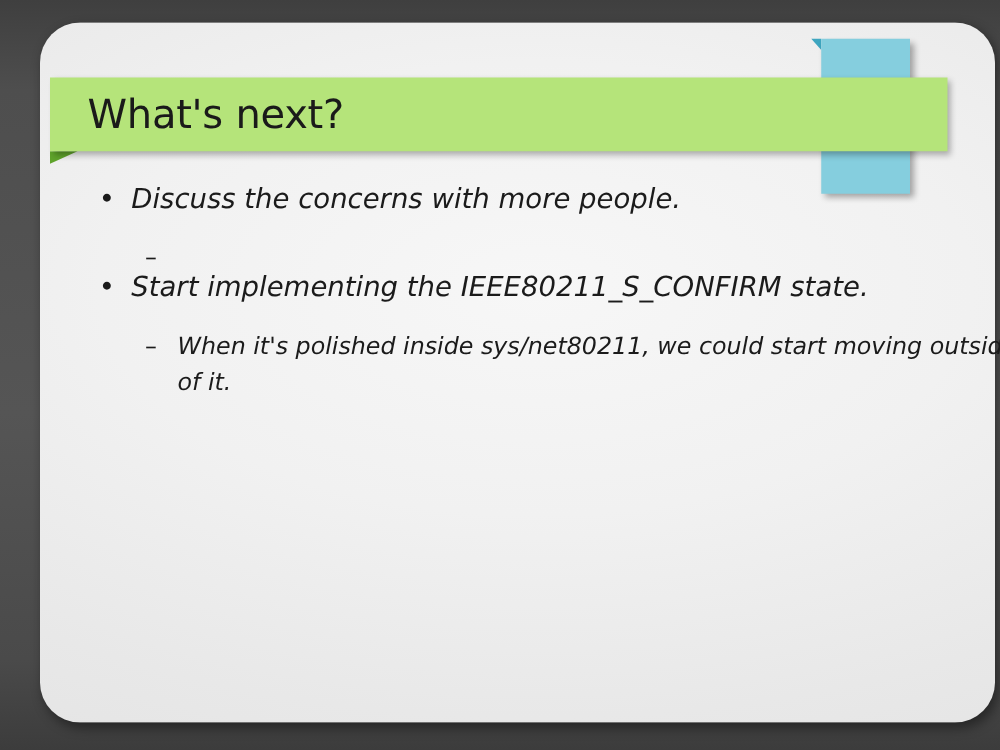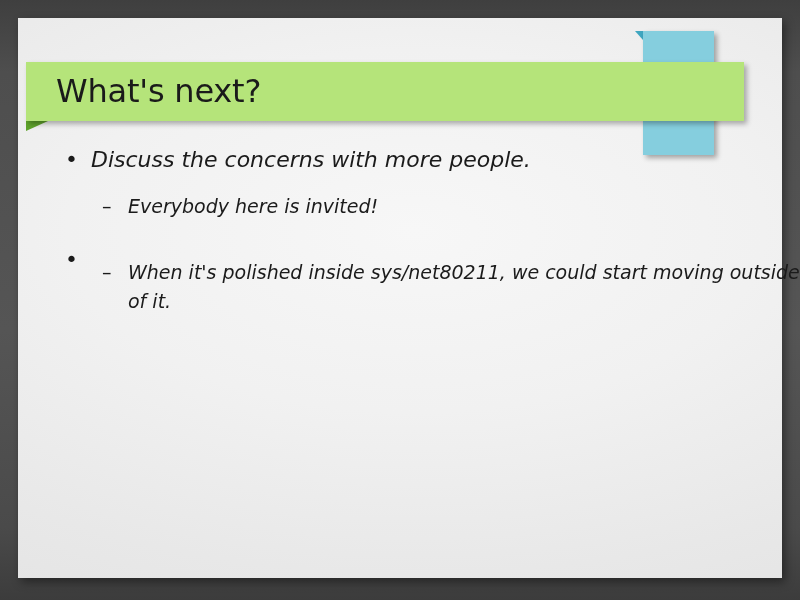--- a/index.html
+++ b/index.html
@@ -13,29 +13,30 @@
     font-family: "DejaVu Sans", sans-serif;
     background: #4b4b4b;
     background-image:
       linear-gradient(to bottom, #3f3f3f 0%, #4e4e4e 12%, #555555 55%, #4a4a4a 88%, #3c3c3c 100%);
     position: relative;
   }
 
   
   #slide-root {
     position: absolute;
-    left: 18px;
+    left: 32px;
     top: 18px;
     width: 764px;
     height: 560px;
     background: #ececec;
     background-image:
       radial-gradient(ellipse 120% 85% at 52% 38%, #f7f7f7 0%, #f1f1f1 38%, #e8e8e8 72%, #e2e2e2 100%);
     box-shadow: 3px 4px 9px rgba(0,0,0,0.42);
     overflow: visible;
+    border-radius: 32px;
   }
 
   
   #blue-stripe {
     position: absolute;
     left: 625px;
     top: 13px;
     width: 71px;
     height: 124px;
     background: #85cede;
@@ -149,27 +150,27 @@
 
     <div class="bullet-l1">
       <span class="marker">•</span>
       <span class="txt">Discuss the concerns with more people.</span>
     </div>
 
     <div class="spacer-sm"></div>
 
     <div class="bullet-l2">
       <span class="marker">–</span>
-      <span class="txt">Everybody here is invited!</span>
     </div>
 
     <div class="spacer-md"></div>
 
     <div class="bullet-l1">
       <span class="marker">•</span>
+      <span class="txt">Start implementing the IEEE80211_S_CONFIRM state.</span>
     </div>
 
     <div class="spacer-sm"></div>
 
     <div class="bullet-l2">
       <span class="marker">–</span>
       <span class="txt">When it's polished inside sys/net80211, we could start moving outside of it.</span>
     </div>
 
   </div>

